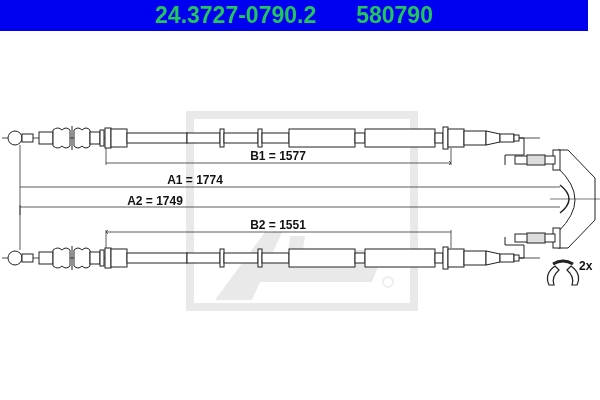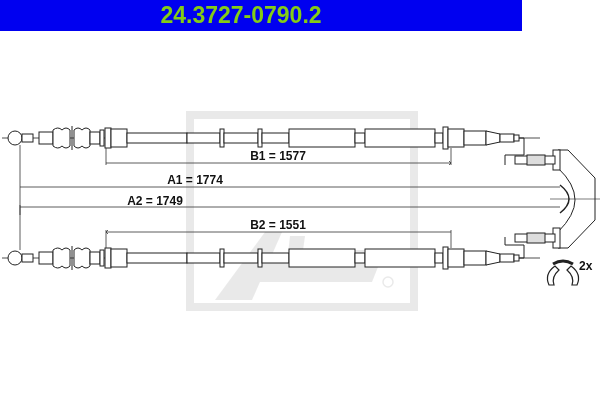--- a/index.html
+++ b/index.html
@@ -1,29 +1,30 @@
 <!DOCTYPE html>
 <html><head>
 <meta charset="utf-8">
 <style>
   html,body{margin:0;padding:0;background:#fff;}
   body{width:600px;height:400px;position:relative;overflow:hidden;font-family:"Liberation Sans",sans-serif;}
-  .header{position:absolute;left:0;top:0;width:522px;height:31px;background:#0000f0;color:#84cc16;
+  .header{position:absolute;left:0;top:0;width:588px;height:31px;background:#0000f0;color:#22c55e;
     font-weight:bold;font-size:23px;display:flex;justify-content:center;align-items:center;letter-spacing:0px;}
   .header span{display:inline-block;}
   .header .sp{width:40px;}
   svg{position:absolute;left:0;top:0;}
   .lbl{font-family:"Liberation Sans",sans-serif;font-weight:bold;font-size:12px;fill:#111;}
 </style>
 </head>
 <body>
 
 <div class="header">
   <span>24.3727-0790.2</span>
   <span class="sp"></span>
+  <span>580790</span>
 </div>
 
 <svg width="600" height="400" viewBox="0 0 600 400" style="top:0">
 
   <g opacity="0.12">
     <rect x="190" y="115" width="224" height="192" fill="none" stroke="#555" stroke-width="8"></rect>
     <path d="M215 300 L265 232 L282 232 L252 300 Z" fill="#555"></path>
     <path d="M255 262 L380 262 L372 282 L248 282 Z" fill="#555"></path>
     <path d="M290 236 L305 236 L300 272 L286 272 Z" fill="#555"></path>
     <path d="M315 250 L370 250 L360 275 L305 275 Z" fill="#555"></path>

